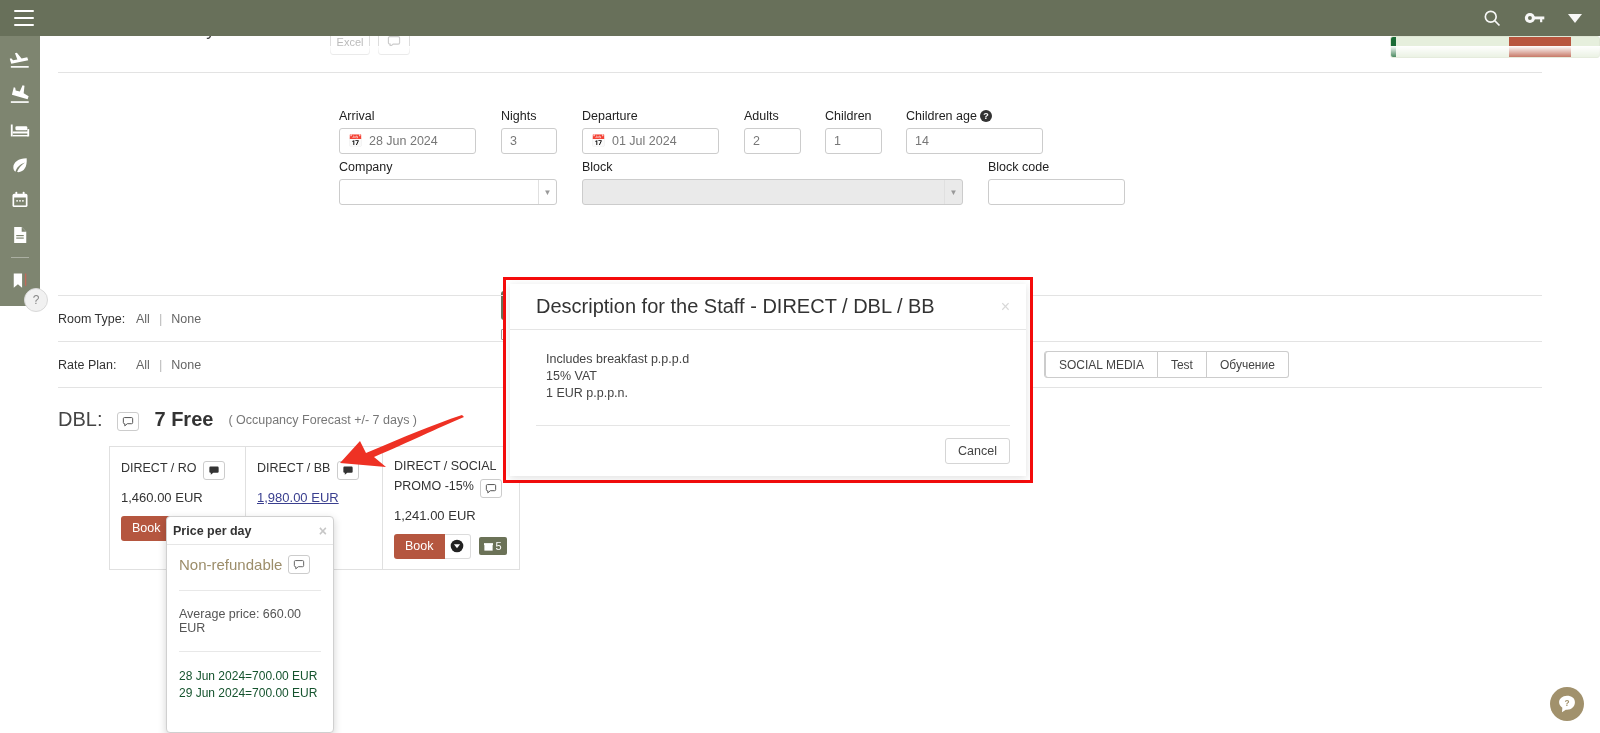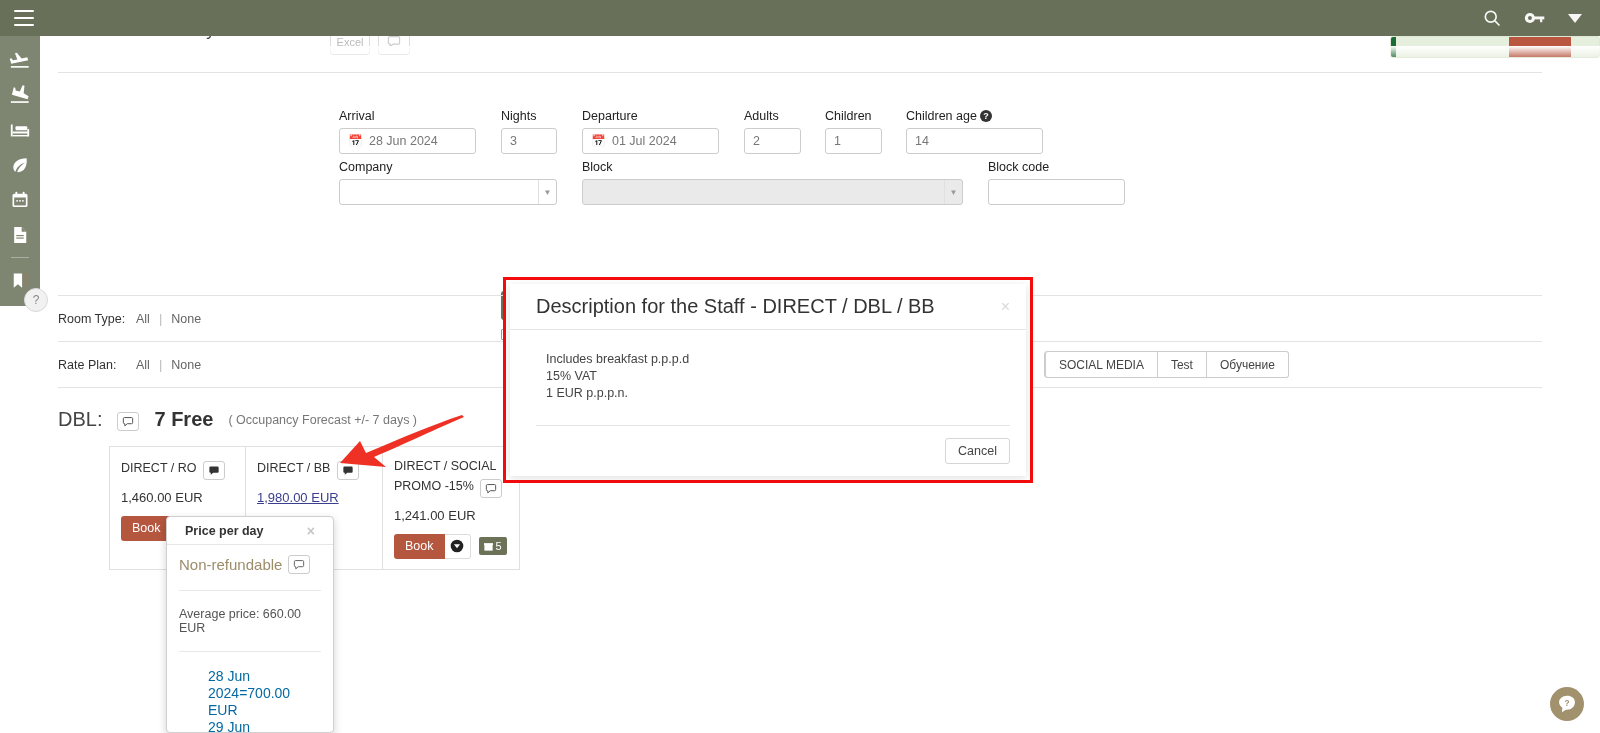--- a/index.html
+++ b/index.html
@@ -214,29 +214,29 @@
     background: #fff; border: 1px solid #d0d0d0; border-radius: 4px;
     box-shadow: 0 3px 9px rgba(0,0,0,.18); z-index: 40; overflow: hidden;
   }
   .pop-arrow {
     position: absolute; left: 96px; top: -7px; width: 12px; height: 12px;
     background: #fff; border-left: 1px solid #d0d0d0; border-top: 1px solid #d0d0d0;
     transform: rotate(45deg);
   }
   .pop-head {
     height: 28px; border-bottom: 1px solid #e6e6e6;
-    display: flex; align-items: center; padding: 0 18px;
+    display: flex; align-items: center; padding: 0 6px;
     font-size: 12.5px; font-weight: bold; color: #333;
   }
   .pop-x { margin-left: auto; color: #c7c7c7; font-size: 14px; cursor: pointer; }
   .pop-body { padding: 10px 12px 0 12px; }
   .pop-nonref { font-size: 15px; color: #9c8d6a; display: flex; align-items: center; gap: 6px; }
   .pop-hr { height: 1px; background: #e8e8e8; margin: 16px 0; }
   .pop-avg { font-size: 12.5px; color: #555; }
-  .pop-day { font-size: 14px; color: #0369a1; line-height: 17px; margin-left: 29px; }
+  .pop-day { font-size: 12px; color: #14532d; line-height: 17px; }
 
   
   .modal-wrap {
     position: absolute; left: 503px; top: 277px; width: 530px; height: 206px;
     border: 3px solid #f50c0c; background: #fff; z-index: 70;
   }
   .modal {
     position: absolute; left: 4px; top: 4px; width: 516px; height: 192px;
     background: #fff; box-shadow: 0 2px 8px rgba(0,0,0,.12);
   }

